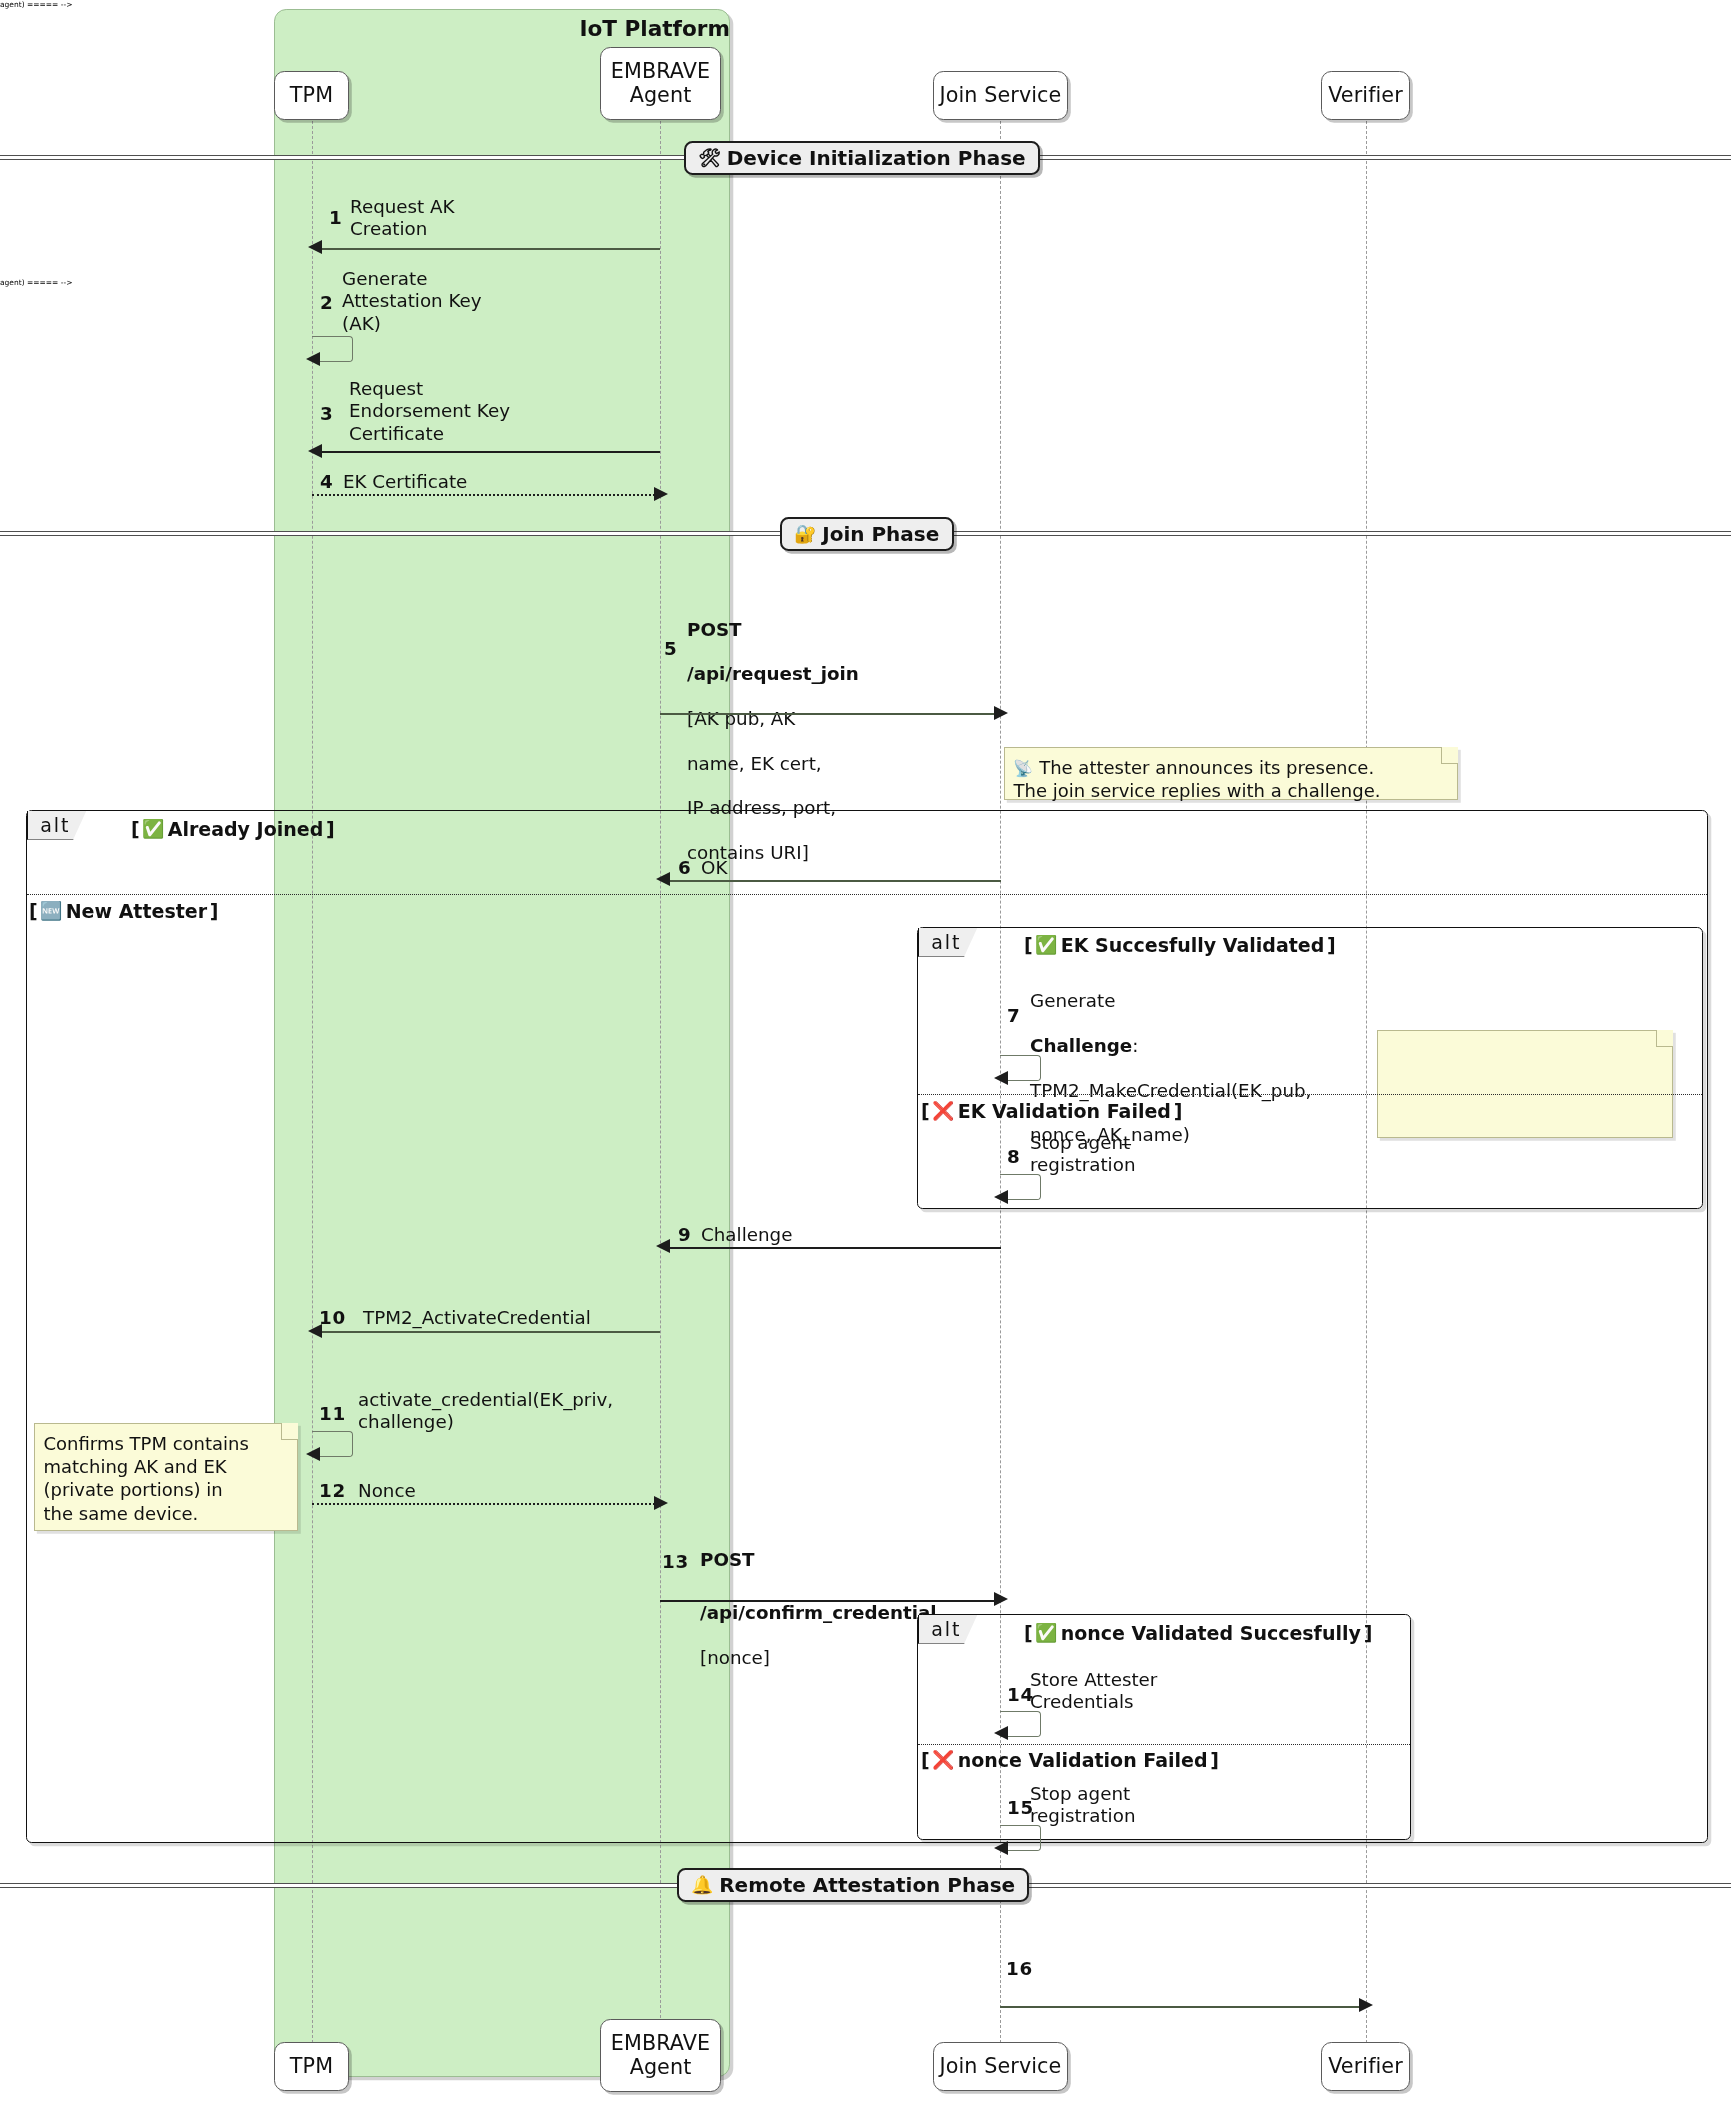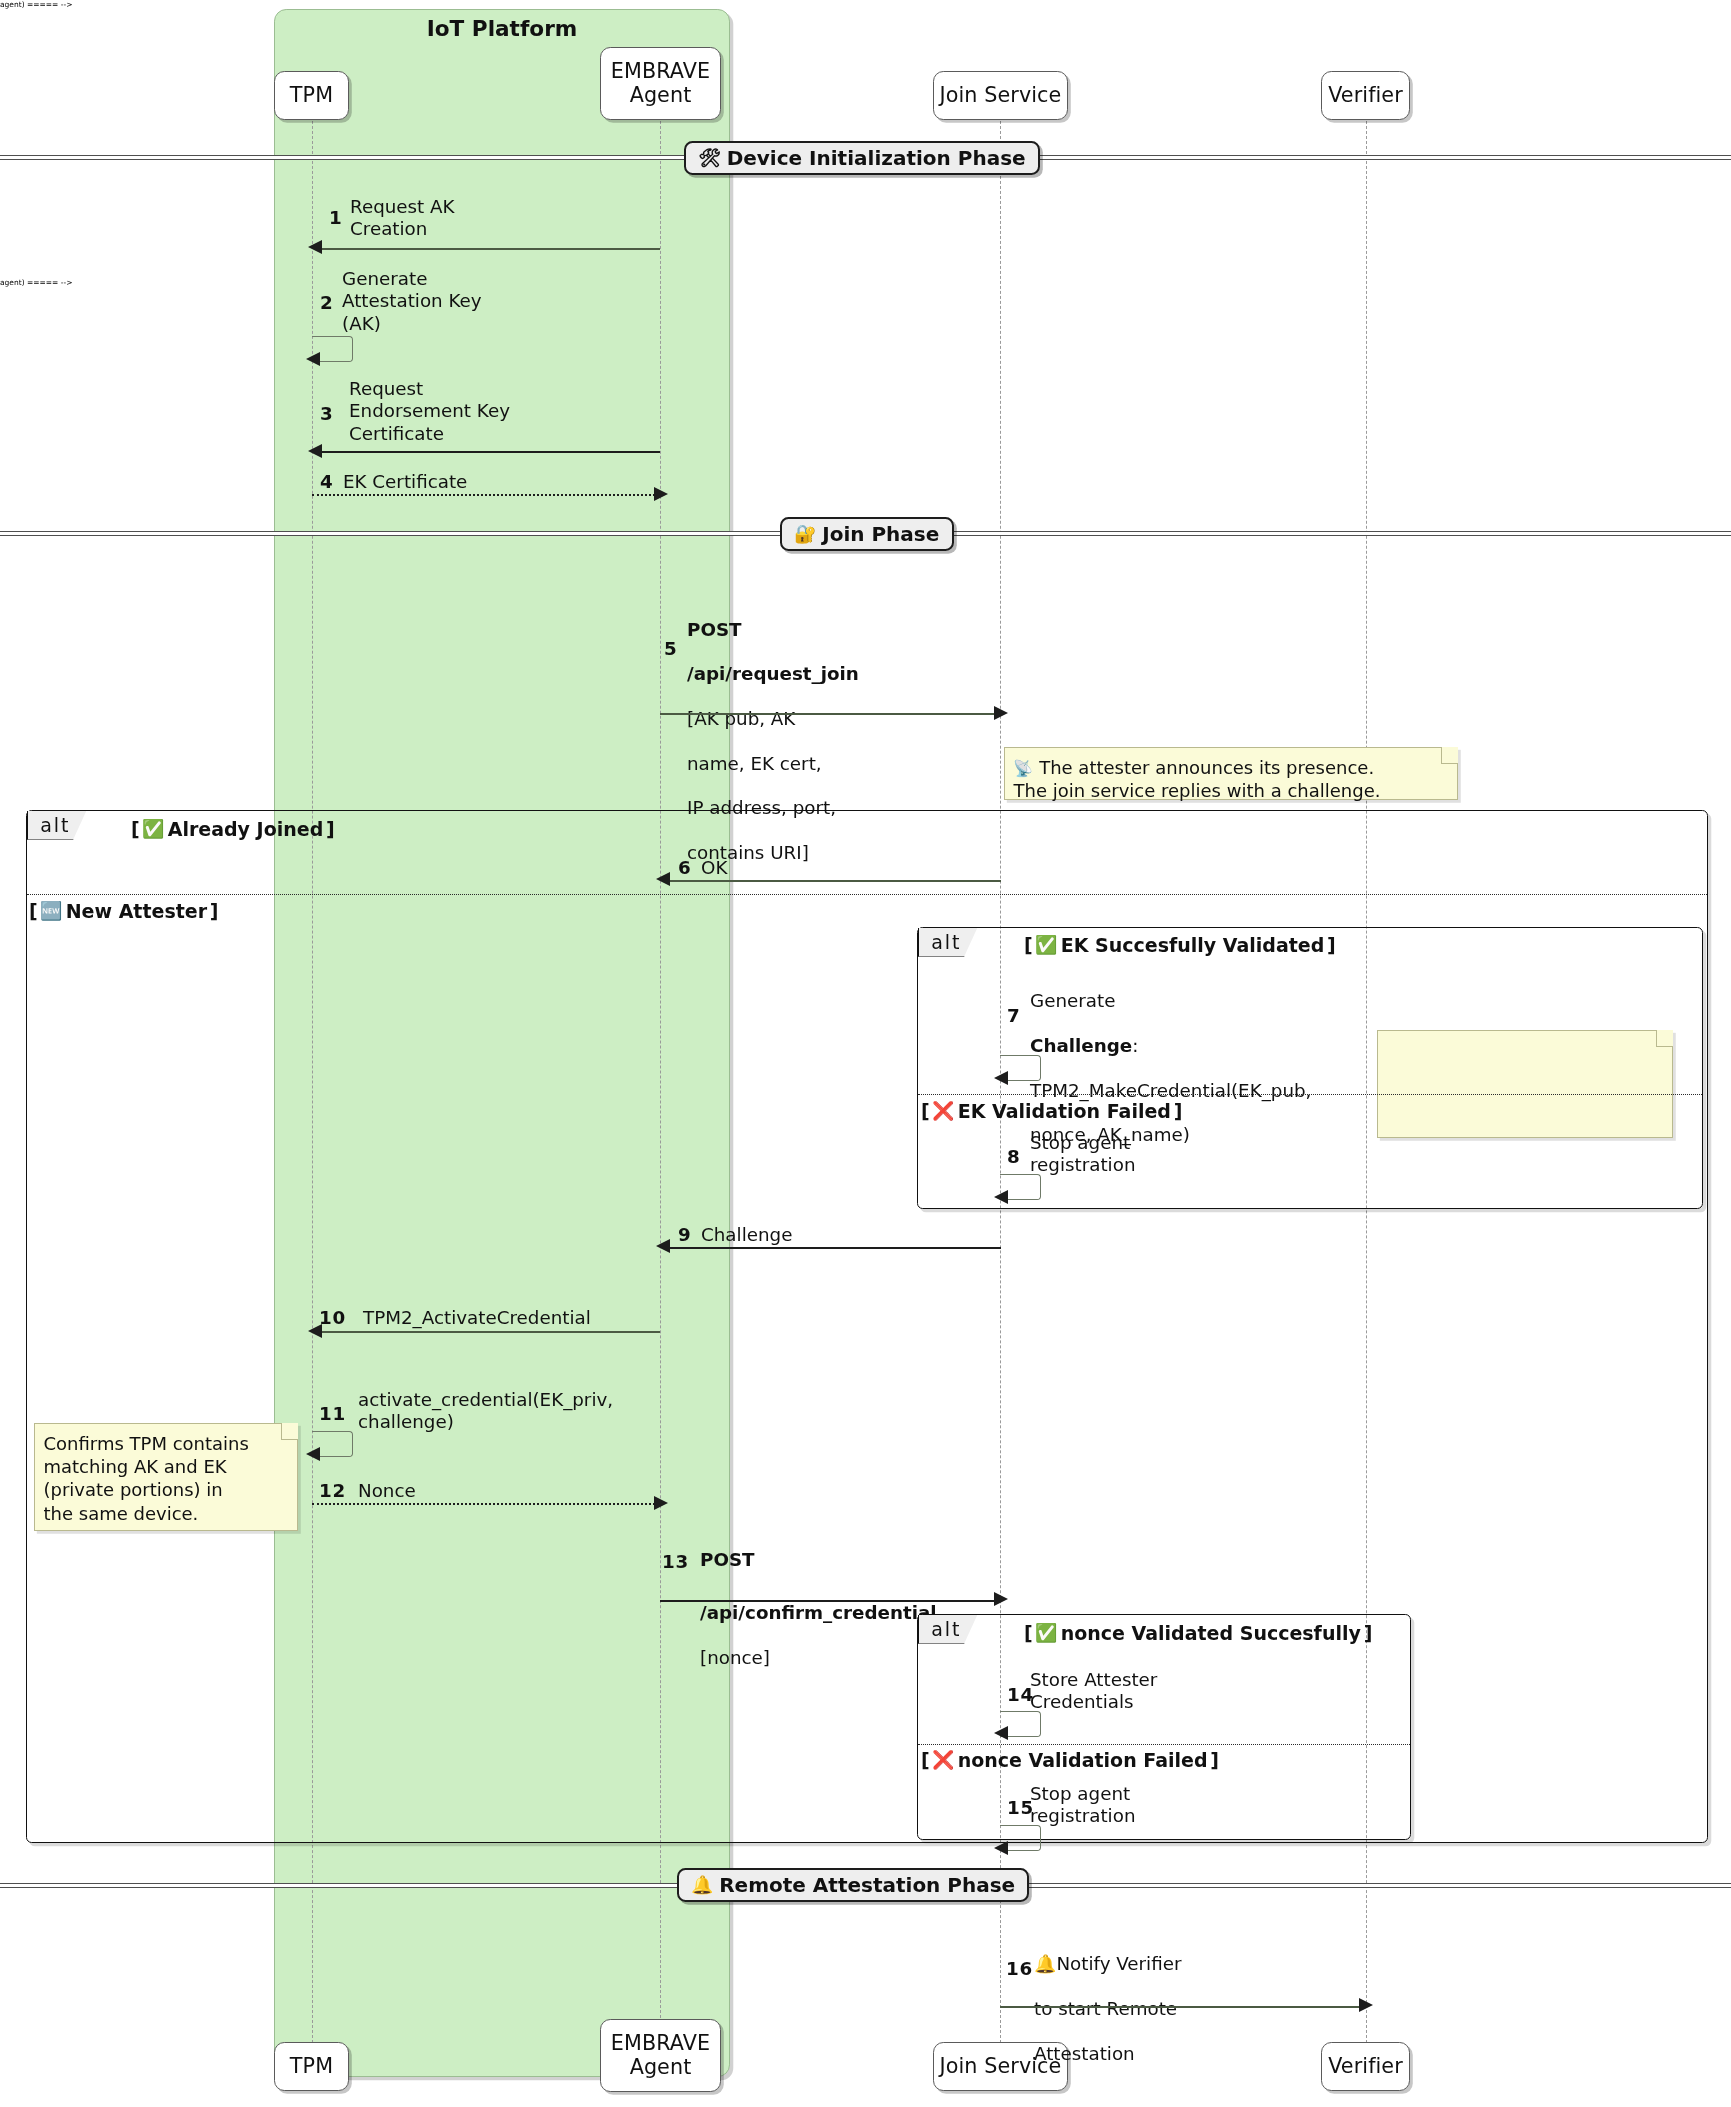--- a/index.html
+++ b/index.html
@@ -15,21 +15,21 @@
     box-shadow:2.8px 2.8px 0 rgba(0,0,0,0.22);
     display:flex;align-items:center;justify-content:center;text-align:center;
     font-size:20.7px;color:#111;line-height:1.12;letter-spacing:0.1px;
   }
   
   .groupbox{
     background:#cdeec4;border:1.4px solid #9bbd92;border-radius:12.2px;
     box-shadow:3.3px 3.3px 0 rgba(0,0,0,0.18);
   }
   .grouptitle{
-    font-size:21.6px;font-weight:bold;color:#111;text-align:center;width:100%;
+    font-size:21.6px;font-weight:bold;color:#111;text-align:right;width:100%;
   }
   
   .lifeline{border-left:1.4px dashed #9a9a9a;width:0;}
 
   
   .divline{height:4.7px;border-top:1.9px solid #4f4f4f;border-bottom:1.9px solid #4f4f4f;background:#fff;}
   .divlabel{
     background:#eeeeee;border:2.4px solid #1d1d1d;border-radius:8.5px;
     box-shadow:2.8px 2.8px 0 rgba(0,0,0,0.28);
     font-size:20px;font-weight:bold;color:#111;
@@ -343,22 +343,17 @@
 
   
   <div class="abs divline" style="left:0px;top:1883px;width:1732px;"></div>
   <div class="abs divlabel" style="left:677px;top:1868px;height:34px;">
     <span class="emoji">🔔</span>
     <span>Remote Attestation Phase</span>
   </div>
 
   
   <div class="msgnum" style="left:1006px;top:1958px;">16</div>
-  <div class="msgtxt" style="left:1034px;top:1931px;">
-    <span style="display:block;"><span class="emoji">🔔</span>Notify Verifier</span>
-    <span style="display:block;">to start Remote</span>
-    <span style="display:block;">Attestation</span>
-  </div>
   <div class="arrow-solid" style="left:1000px;top:2006px;width:363px;"></div>
   <div class="head head-r" style="left:1359px;top:1998px;"></div>
 
 </div>
 
 
 </body></html>

